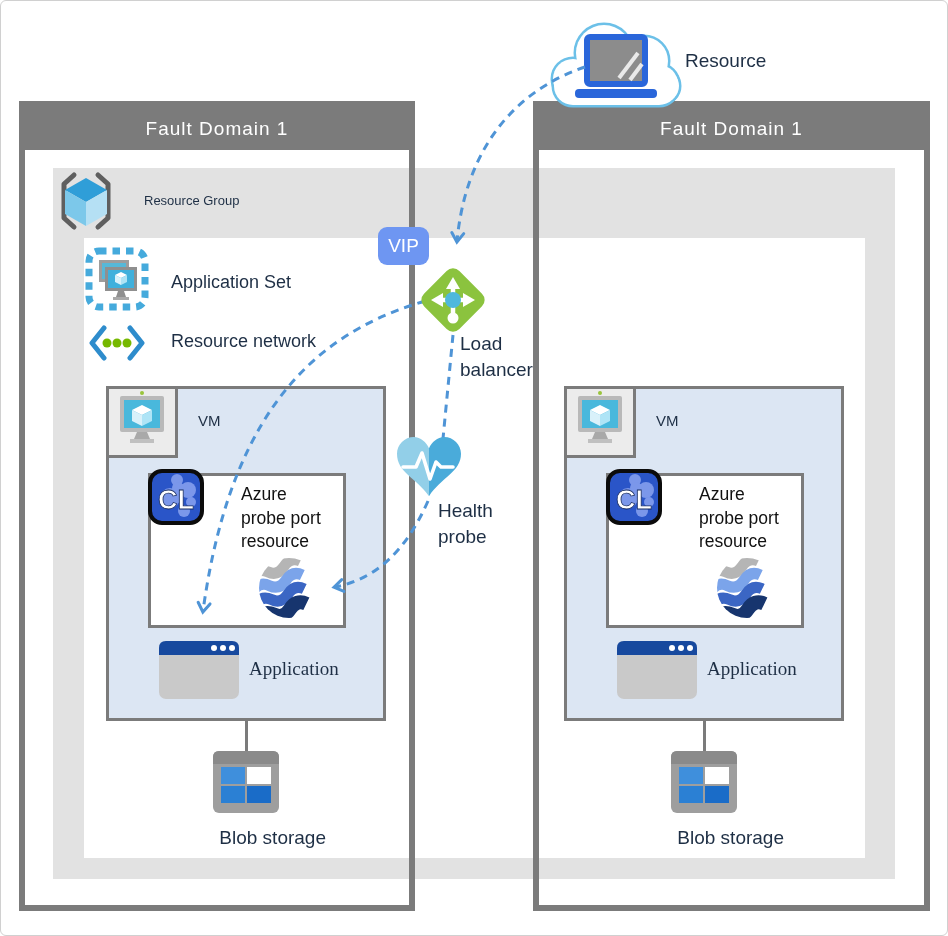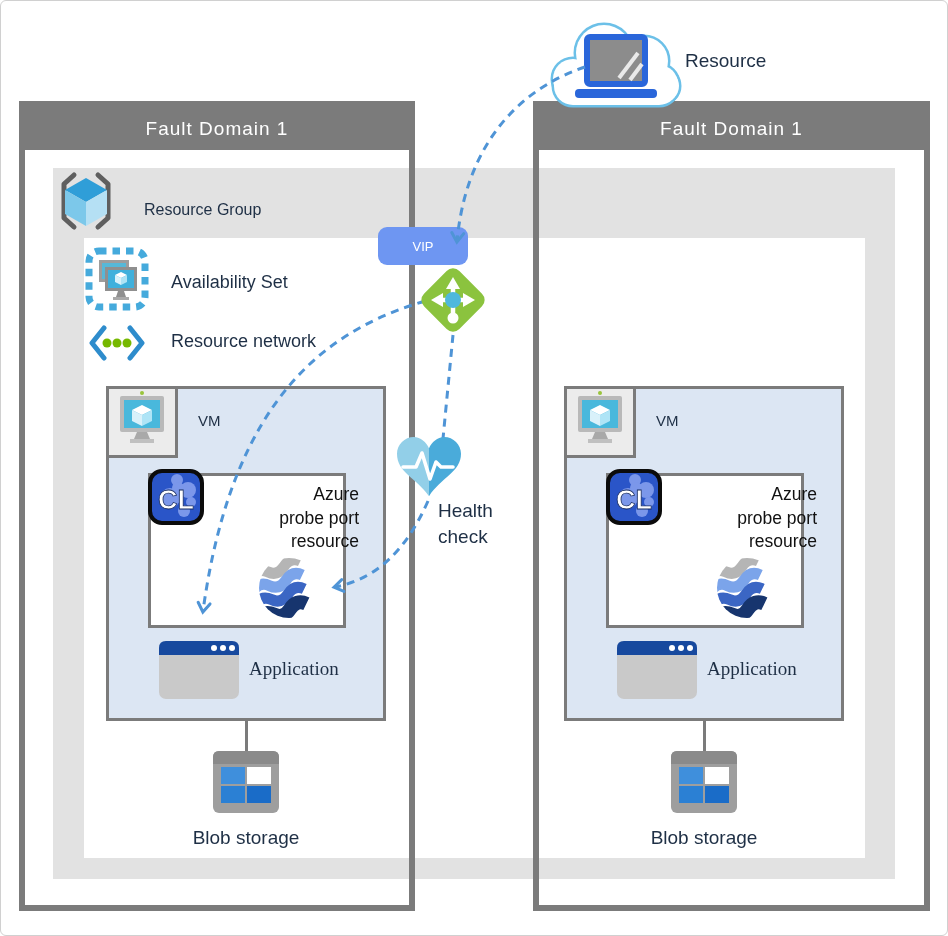--- a/index.html
+++ b/index.html
@@ -5,46 +5,46 @@
   html,body{margin:0;padding:0;background:#fff;}
   .canvas{
     position:relative;width:946px;height:934px;background:#ffffff;
     border:1px solid #d0d0d0;border-radius:6px;overflow:hidden;
     font-family:"Liberation Sans",sans-serif;color:#1e2f45;
   }
   .abs{position:absolute;}
   
   .rg-rect{left:52px;top:167px;width:842px;height:711px;background:#e2e2e2;}
   .inner-white{left:83px;top:237px;width:781px;height:620px;background:#ffffff;}
-  .rg-label{left:143px;top:200px;font-size:16px;}
+  .rg-label{left:143px;top:192px;font-size:13px;}
   .as-label{left:170px;top:271px;font-size:18px;}
   .vn-label{left:170px;top:330px;font-size:18px;}
   
   .fd{top:100px;height:810px;border:6px solid #7b7b7b;box-sizing:border-box;z-index:10;}
   .fd0{left:18px;width:396px;}
   .fd1{left:532px;width:397px;}
   .fd-header{position:absolute;left:0;top:0;right:0;height:43px;background:#7b7b7b;
     color:#fff;font-size:19px;display:flex;align-items:center;justify-content:center;letter-spacing:1px;}
   
   .fd-content{position:absolute;left:0;top:0;width:0;height:0;z-index:20;}
   .fd-content.right{left:458px;}
   .vm-box{left:105px;top:385px;width:280px;height:335px;background:#dce6f3;border:3px solid #7b7b7b;box-sizing:border-box;}
   .vm-tile{left:105px;top:385px;}
   .vm-label{left:197px;top:411px;font-size:15px;}
   .probe-box{left:147px;top:472px;width:198px;height:155px;background:#fff;border:3px solid #7b7b7b;box-sizing:border-box;}
   .cl-icon{left:146px;top:467px;}
-  .probe-text{left:240px;top:482px;width:118px;text-align:right;font-size:17.5px;line-height:23.5px;color:#111;}
+  .probe-text{left:240px;top:482px;width:118px;text-align:left;font-size:17.5px;line-height:23.5px;color:#111;}
   .app-icon{left:158px;top:640px;}
   .app-label{left:248px;top:657px;font-size:19px;font-family:Liberation Serif, serif;}
   .connector{left:244px;top:717px;width:3px;height:36px;background:#7b7b7b;}
   .blob-icon{left:212px;top:750px;}
-  .blob-label{left:165px;top:826px;width:160px;text-align:center;font-size:19px;}
-  
-  .vip-badge{left:377px;top:226px;width:90px;height:38px;background:#6e96f2;border-radius:9px;
-    color:#fff;font-size:13px;display:flex;align-items:center;justify-content:center;z-index:40;}
+  .blob-label{left:165px;top:826px;width:160px;text-align:right;font-size:19px;}
+  
+  .vip-badge{left:377px;top:226px;width:51px;height:38px;background:#6e96f2;border-radius:9px;
+    color:#fff;font-size:19px;display:flex;align-items:center;justify-content:center;z-index:40;}
   .lb-label{left:459px;top:330px;font-size:19px;line-height:26px;z-index:40;}
   .hc-label{left:437px;top:497px;font-size:19px;line-height:26px;z-index:40;}
   .internet-label{left:684px;top:49px;font-size:19px;z-index:40;}
   .overlay{left:0;top:0;width:946px;height:934px;z-index:50;pointer-events:none;}
   .icon-layer{z-index:25;}
 </style>
 </head>
 <body>
 
 <div class="canvas">
@@ -73,21 +73,21 @@
     <rect x="14" y="13" width="30" height="22" fill="#9d9d9d"></rect>
     <rect x="17" y="16" width="24" height="16" fill="#56b8d8"></rect>
     <rect x="20" y="20" width="32" height="24" fill="#8f8f8f"></rect>
     <rect x="23" y="23" width="26" height="18" fill="#3fb0dc"></rect>
     <polygon points="36,25 42,28 36,31 30,28" fill="#ffffff"></polygon>
     <polygon points="30,28 36,31 36,38 30,35" fill="#d8f1fa"></polygon>
     <polygon points="42,28 36,31 36,38 42,35" fill="#ade3f5"></polygon>
     <polygon points="33,44 39,44 41,50 31,50" fill="#8f8f8f"></polygon>
     <rect x="28" y="50" width="16" height="3" fill="#a9a9a9"></rect>
   </svg>
-  <div class="abs as-label">Availability Set</div>
+  <div class="abs as-label">Application Set</div>
 
   <svg class="abs icon-layer" style="left:88px;top:324px" width="56" height="36">
     <polyline points="15,3 3,18 15,33" fill="none" stroke="#2e8ccc" stroke-width="5" stroke-linecap="round" stroke-linejoin="round"></polyline>
     <polyline points="41,3 53,18 41,33" fill="none" stroke="#2e8ccc" stroke-width="5" stroke-linecap="round" stroke-linejoin="round"></polyline>
     <circle cx="18" cy="18" r="4.5" fill="#76b800"></circle>
     <circle cx="28" cy="18" r="4.5" fill="#76b800"></circle>
     <circle cx="38" cy="18" r="4.5" fill="#76b800"></circle>
   </svg>
   <div class="abs vn-label">Resource network</div>
 
@@ -195,23 +195,27 @@
       <path d="M0,13 L0,6 Q0,0 6,0 L60,0 Q66,0 66,6 L66,13 Z" fill="#8a8a8a"></path>
       <rect x="8" y="16" width="24" height="17" fill="#3f8fdc"></rect>
       <rect x="34" y="16" width="24" height="17" fill="#ffffff"></rect>
       <rect x="8" y="35" width="24" height="17" fill="#2b80d4"></rect>
       <rect x="34" y="35" width="24" height="17" fill="#1a6cc8"></rect>
     </svg>
     <div class="abs blob-label">Blob storage</div>
   </div>
 
   <div class="abs vip-badge">VIP</div>
+  <div class="abs lb-label">
+    <div>Load</div>
+    <div>balancer</div>
+  </div>
   <div class="abs hc-label">
     <div>Health</div>
-    <div>check</div>
+    <div>probe</div>
   </div>
   <div class="abs internet-label">Resource</div>
 
   <svg class="abs overlay" width="946" height="934" viewBox="0 0 946 934">
     <defs>
       <marker id="chev" markerUnits="userSpaceOnUse" markerWidth="18" markerHeight="18" viewBox="0 0 18 18" refX="12" refY="9" orient="auto">
         <path d="M4,3 L13,9 L4,15" fill="none" stroke="#4f94d6" stroke-width="3" stroke-linecap="round"></path>
       </marker>
       <linearGradient id="heartSplit" x1="0" y1="0" x2="1" y2="0">
         <stop offset="0" stop-color="#92cfe8"></stop>

